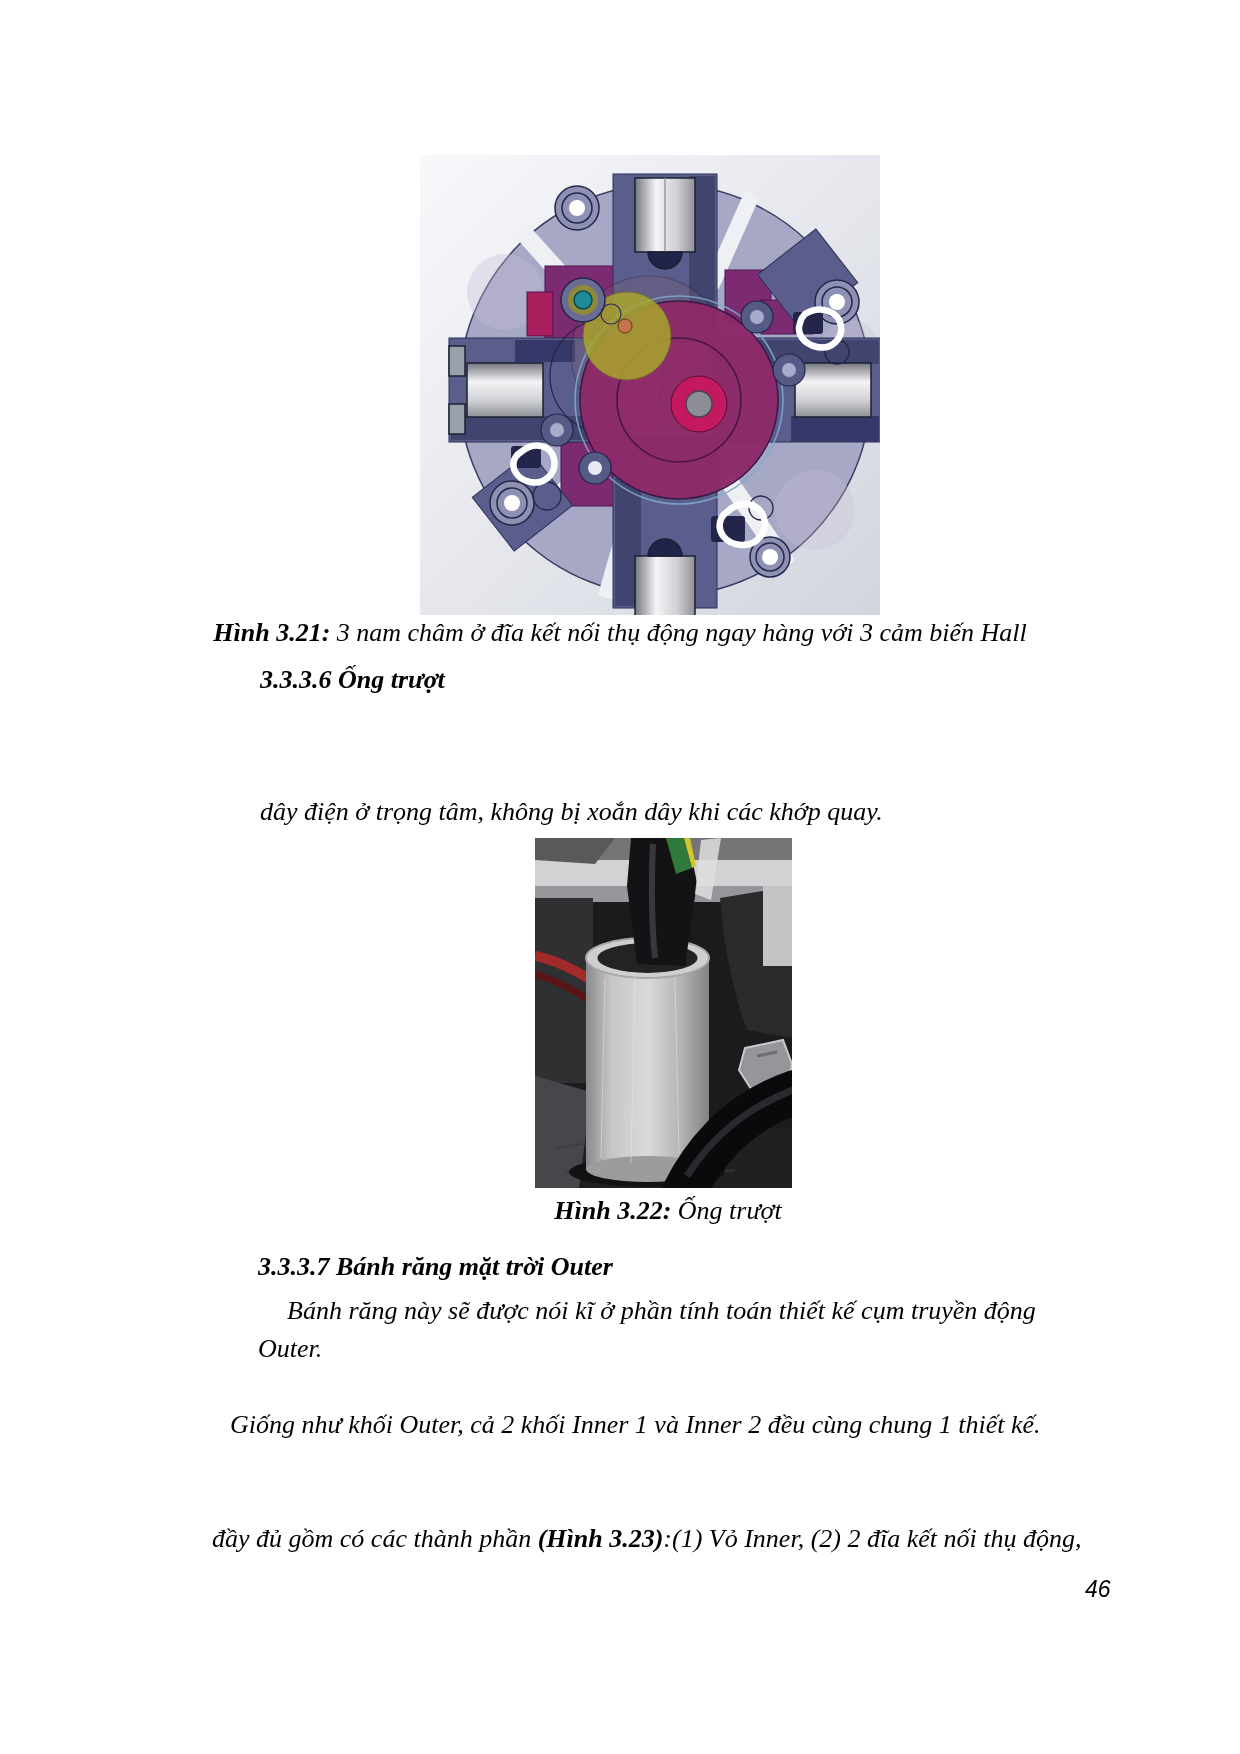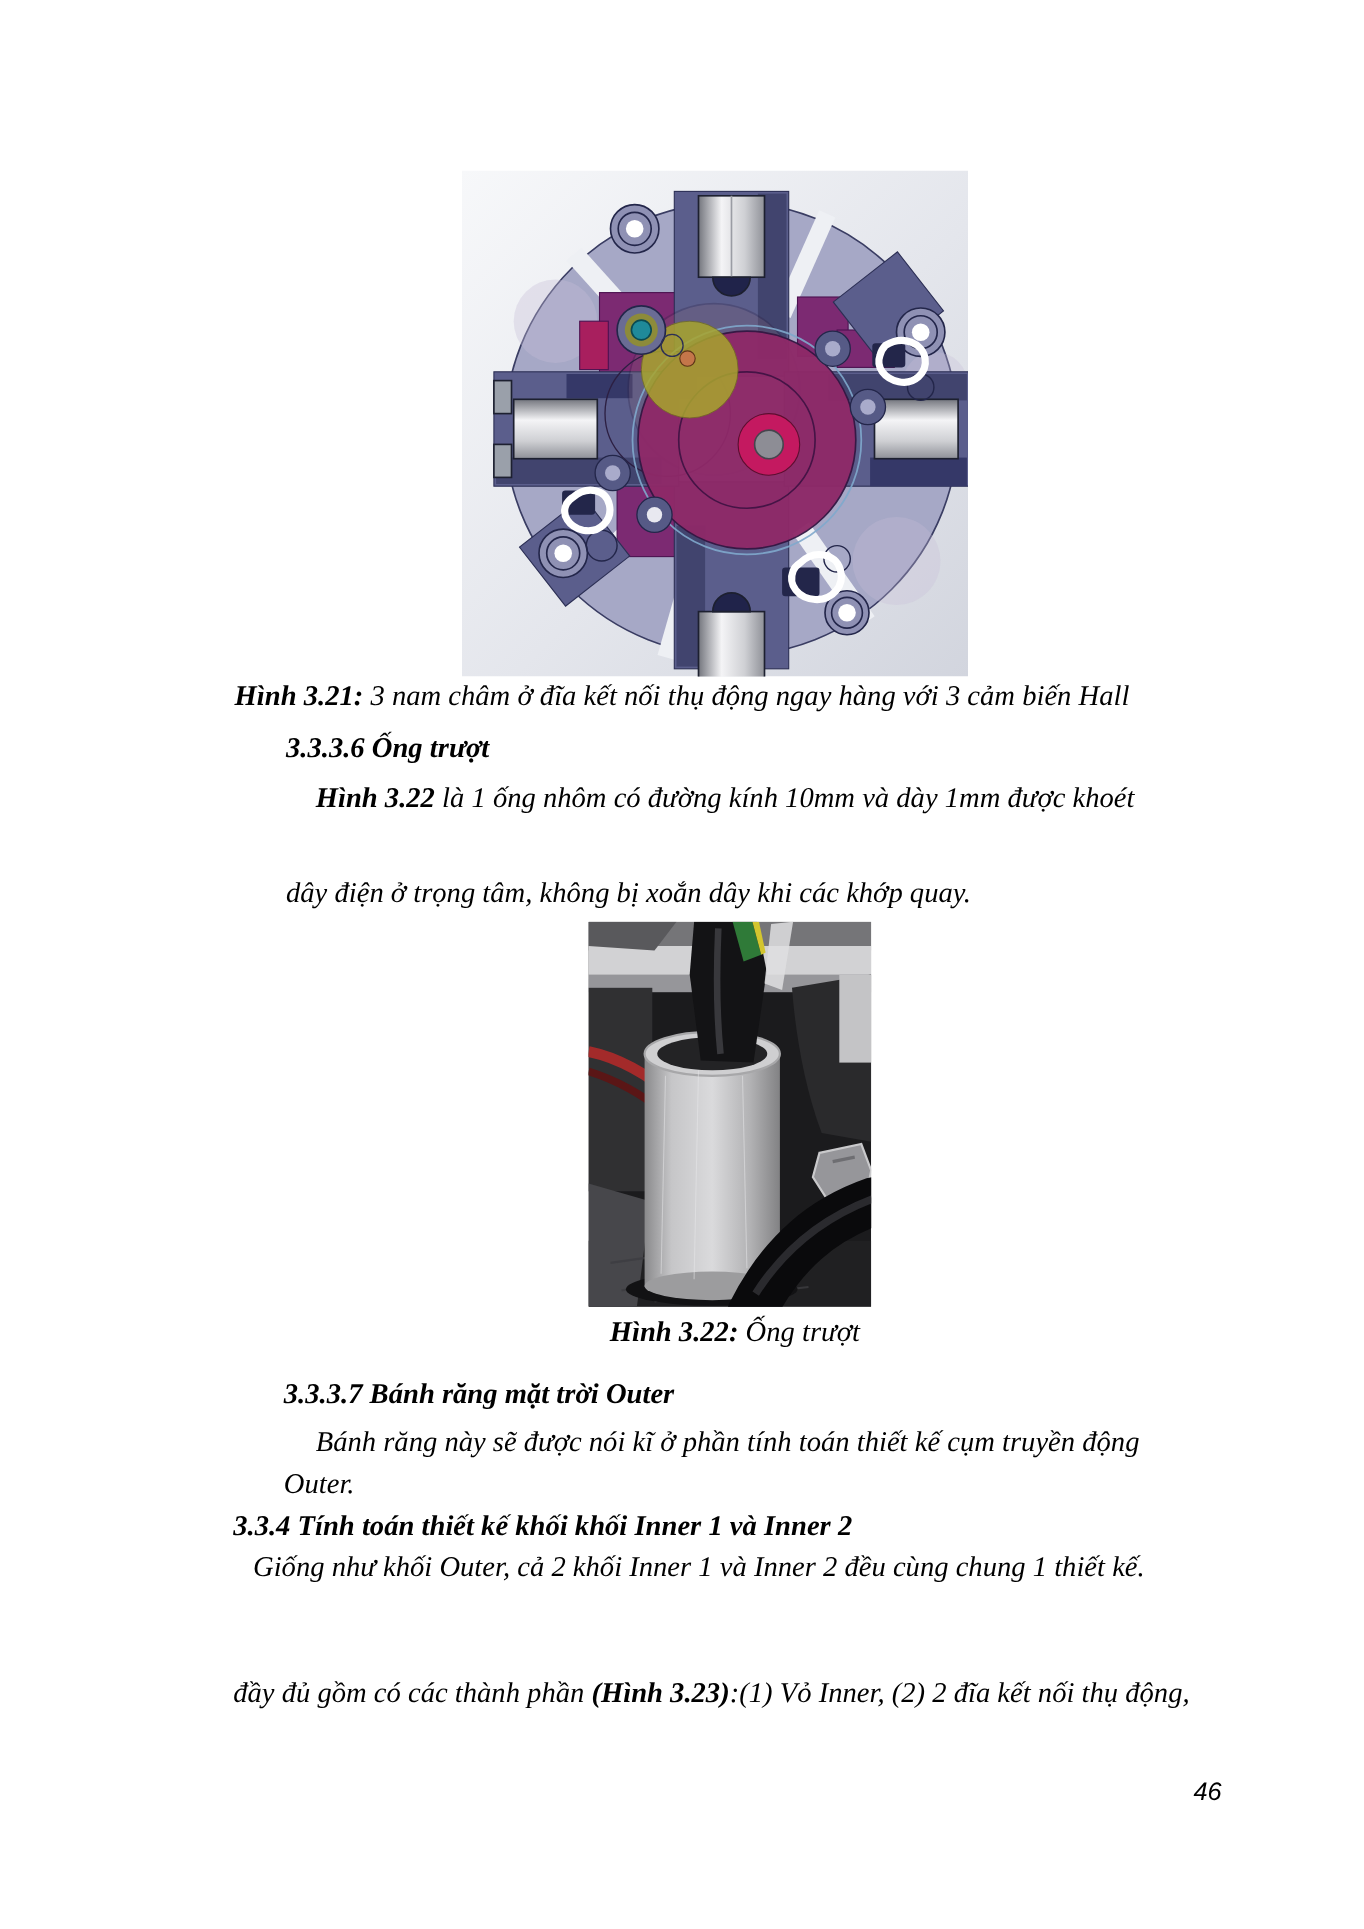--- a/index.html
+++ b/index.html
@@ -2,21 +2,21 @@
 <html><head>
 <meta charset="utf-8">
 <style>
   html,body{margin:0;padding:0;background:#888;}
   .page{position:relative;width:1240px;height:1754px;background:#ffffff;
         font-family:"Liberation Serif",serif;color:#000;overflow:hidden;margin:0 auto;font-style:italic;}
   .ln{position:absolute;white-space:nowrap;font-size:26px;line-height:34px;}
   .b{font-weight:700;}
   .cap{text-align:center;}
   .fig{position:absolute;display:block;}
-  .pageno{position:absolute;font-family:"Liberation Sans",sans-serif;font-size:23px;margin-top:39px;}
+  .pageno{position:absolute;font-family:"Liberation Sans",sans-serif;font-size:23px;}
 </style>
 </head>
 <body>
 
 <div class="page">
 
   <svg class="fig" style="left:420px;top:155px" width="460" height="460" viewBox="0 0 460 460">
     <defs>
       <linearGradient id="bgg" x1="0" y1="0" x2="1" y2="1">
         <stop offset="0" stop-color="#f7f8fa"></stop>
@@ -140,23 +140,20 @@
         <path d="M 62,122 c 13,-13 33,-9 37,6 c 4,14 -7,28 -23,27 c -15,-1 -25,-13 -20,-26 c 1,-3 3,-5 6,-7 z"></path>
       </g>
     </g>
   </svg>
 
   <div class="ln cap" style="left:0;top:616px;width:1240px">
     <span class="b">Hình 3.21:</span><span> 3 nam châm ở đĩa kết nối thụ động ngay hàng với 3 cảm biến Hall</span>
   </div>
 
   <div class="ln b" style="left:260px;top:663px">3.3.3.6 Ống trượt</div>
-  <div class="ln" style="left:287px;top:709px">
-    <span class="b">Hình 3.22</span><span> là 1 ống nhôm có đường kính 10mm và dày 1mm được khoét</span>
-  </div>
   <div class="ln" style="left:260px;top:795px">dây điện ở trọng tâm, không bị xoắn dây khi các khớp quay.</div>
 
   <svg class="fig" style="left:535px;top:838px" width="257" height="350" viewBox="0 0 257 350">
     <defs>
       <linearGradient id="cyl" x1="0" y1="0" x2="1" y2="0">
         <stop offset="0" stop-color="#8a8a8c"></stop>
           <stop offset="0.2" stop-color="#c6c6c8"></stop>
         <stop offset="0.5" stop-color="#dadadc"></stop>
           <stop offset="0.78" stop-color="#b2b2b4"></stop>
         <stop offset="1" stop-color="#828284"></stop>
@@ -212,21 +209,20 @@
   </svg>
 
   <div class="ln cap" style="left:48px;top:1194px;width:1240px">
     <span class="b">Hình 3.22:</span><span> Ống trượt</span>
   </div>
 
   <div class="ln b" style="left:258px;top:1250px">3.3.3.7 Bánh răng mặt trời Outer</div>
   <div class="ln" style="left:287px;top:1294px">Bánh răng này sẽ được nói kĩ ở phần tính toán thiết kế cụm truyền động</div>
   <div class="ln" style="left:258px;top:1332px">Outer.</div>
 
-  <div class="ln b" style="left:212px;top:1370px">3.3.4 Tính toán thiết kế khối khối Inner 1 và Inner 2</div>
   <div class="ln" style="left:230px;top:1408px">Giống như khối Outer, cả 2 khối Inner 1 và Inner 2 đều cùng chung 1 thiết kế.</div>
   <div class="ln" style="left:212px;top:1522px">
     <span>đầy đủ gồm có các thành phần </span><span class="b">(Hình 3.23)</span><span>:(1) Vỏ Inner, (2) 2 đĩa kết nối thụ động,</span>
   </div>
 
   <div class="pageno" style="left:1085px;top:1576px">46</div>
 
 </div>
 
 </body></html>

